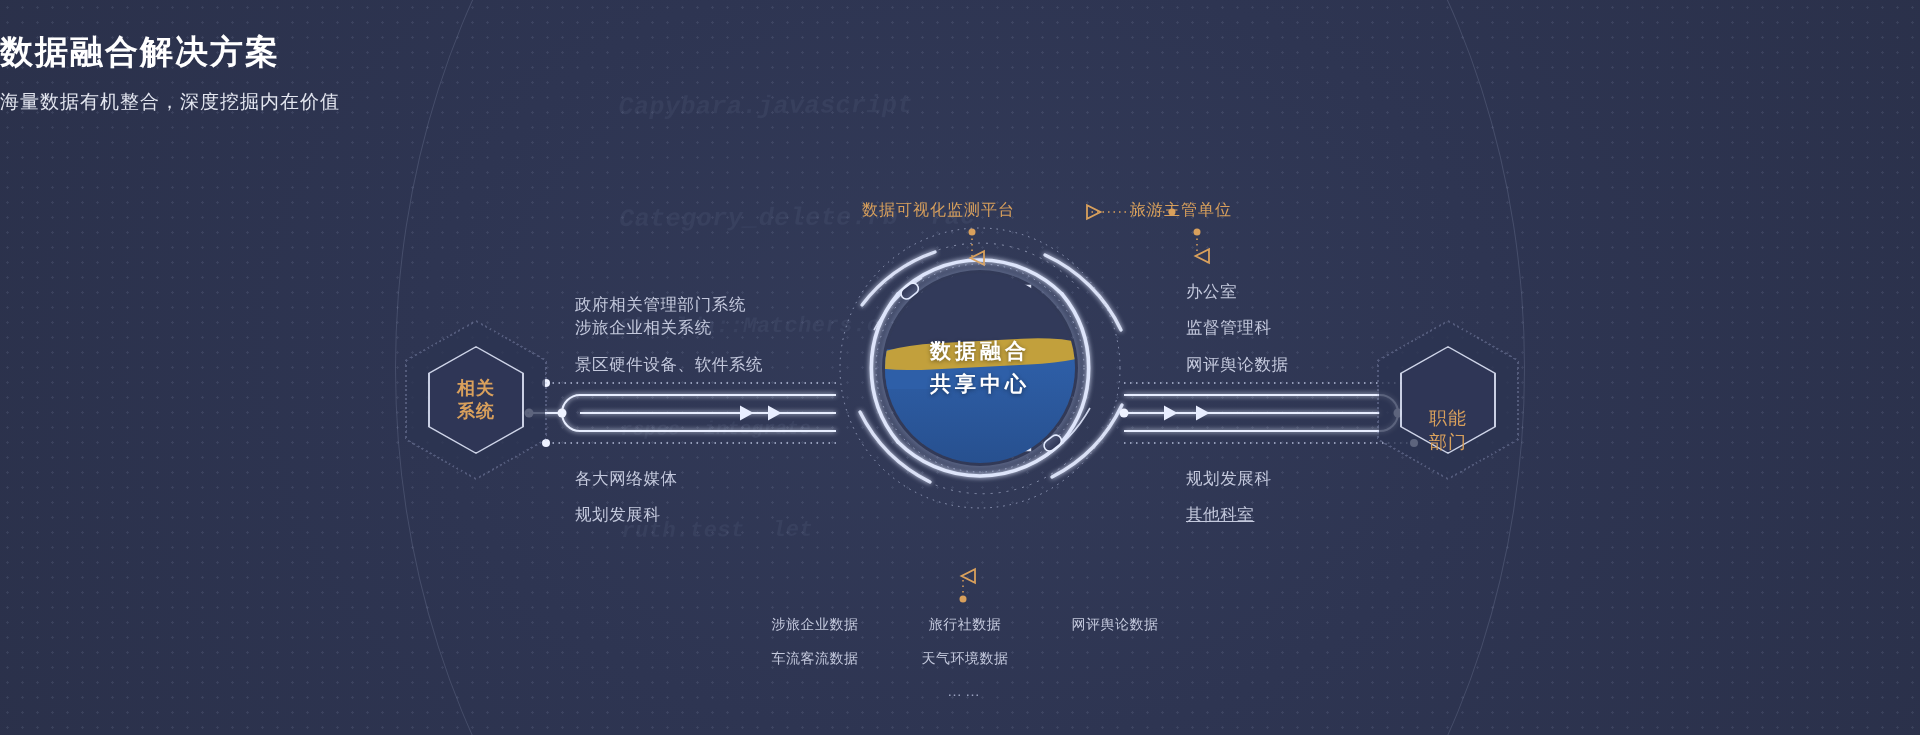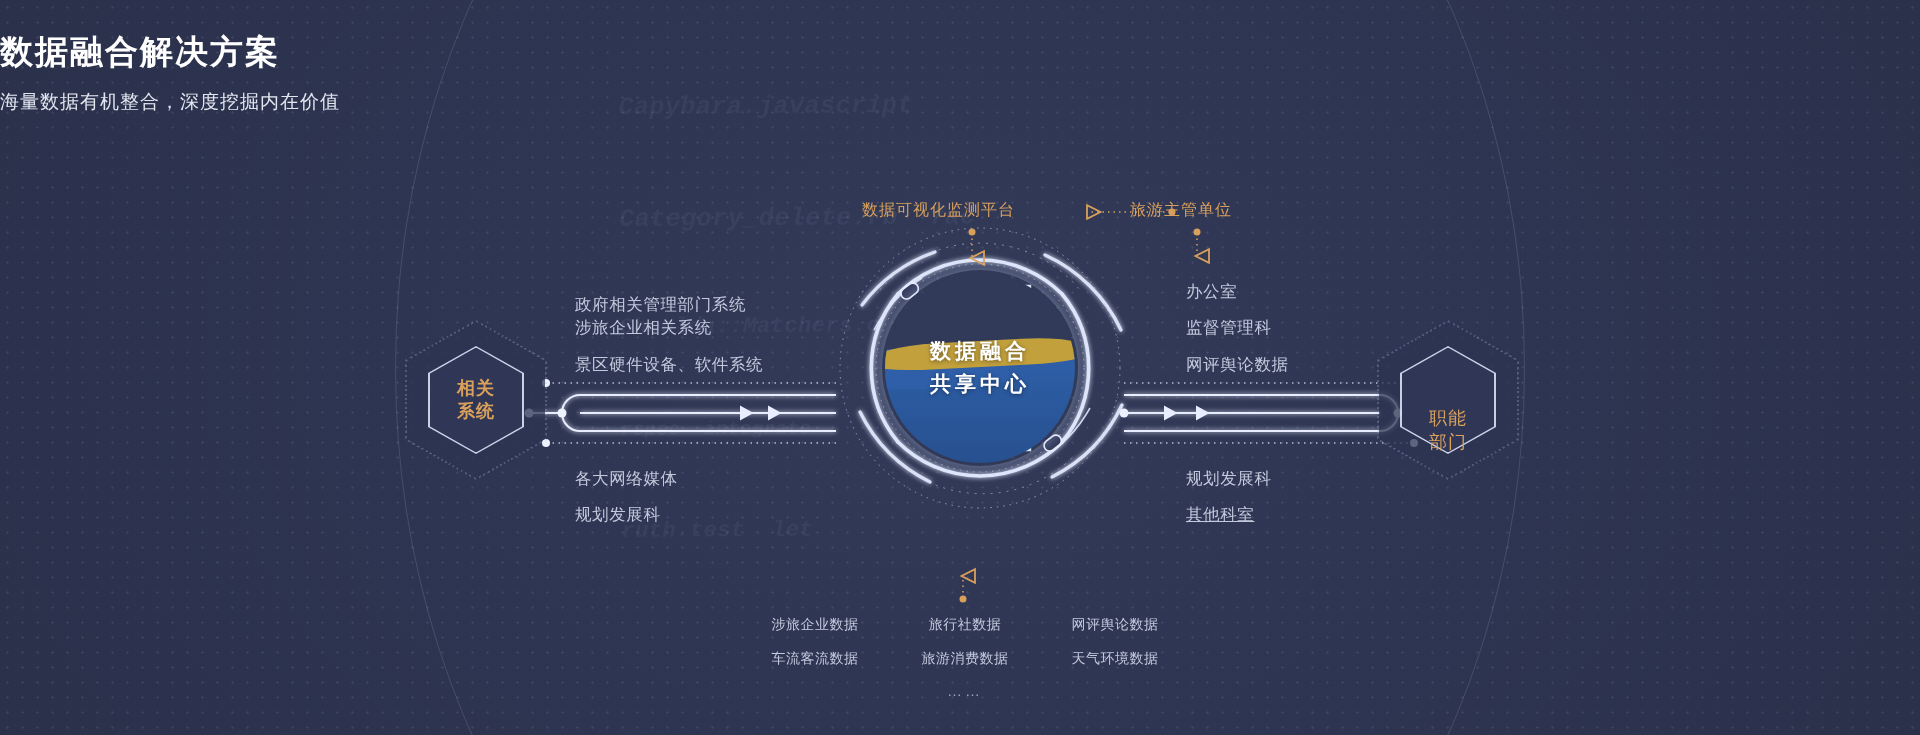--- a/index.html
+++ b/index.html
@@ -358,20 +358,19 @@
     <div class="node rb2">其他科室</div>
 
     <div class="bottomdata">
       <div class="bd-row">
         <div class="bd-cell">涉旅企业数据</div>
         <div class="bd-cell">旅行社数据</div>
         <div class="bd-cell">网评舆论数据</div>
       </div>
       <div class="bd-row">
         <div class="bd-cell">车流客流数据</div>
-        <div class="bd-cell">旅游消费数据</div>
         <div class="bd-cell">天气环境数据</div>
       </div>
       <div class="bd-dots">……</div>
     </div>
 
   </div>
 </div>
 
 </body></html>

